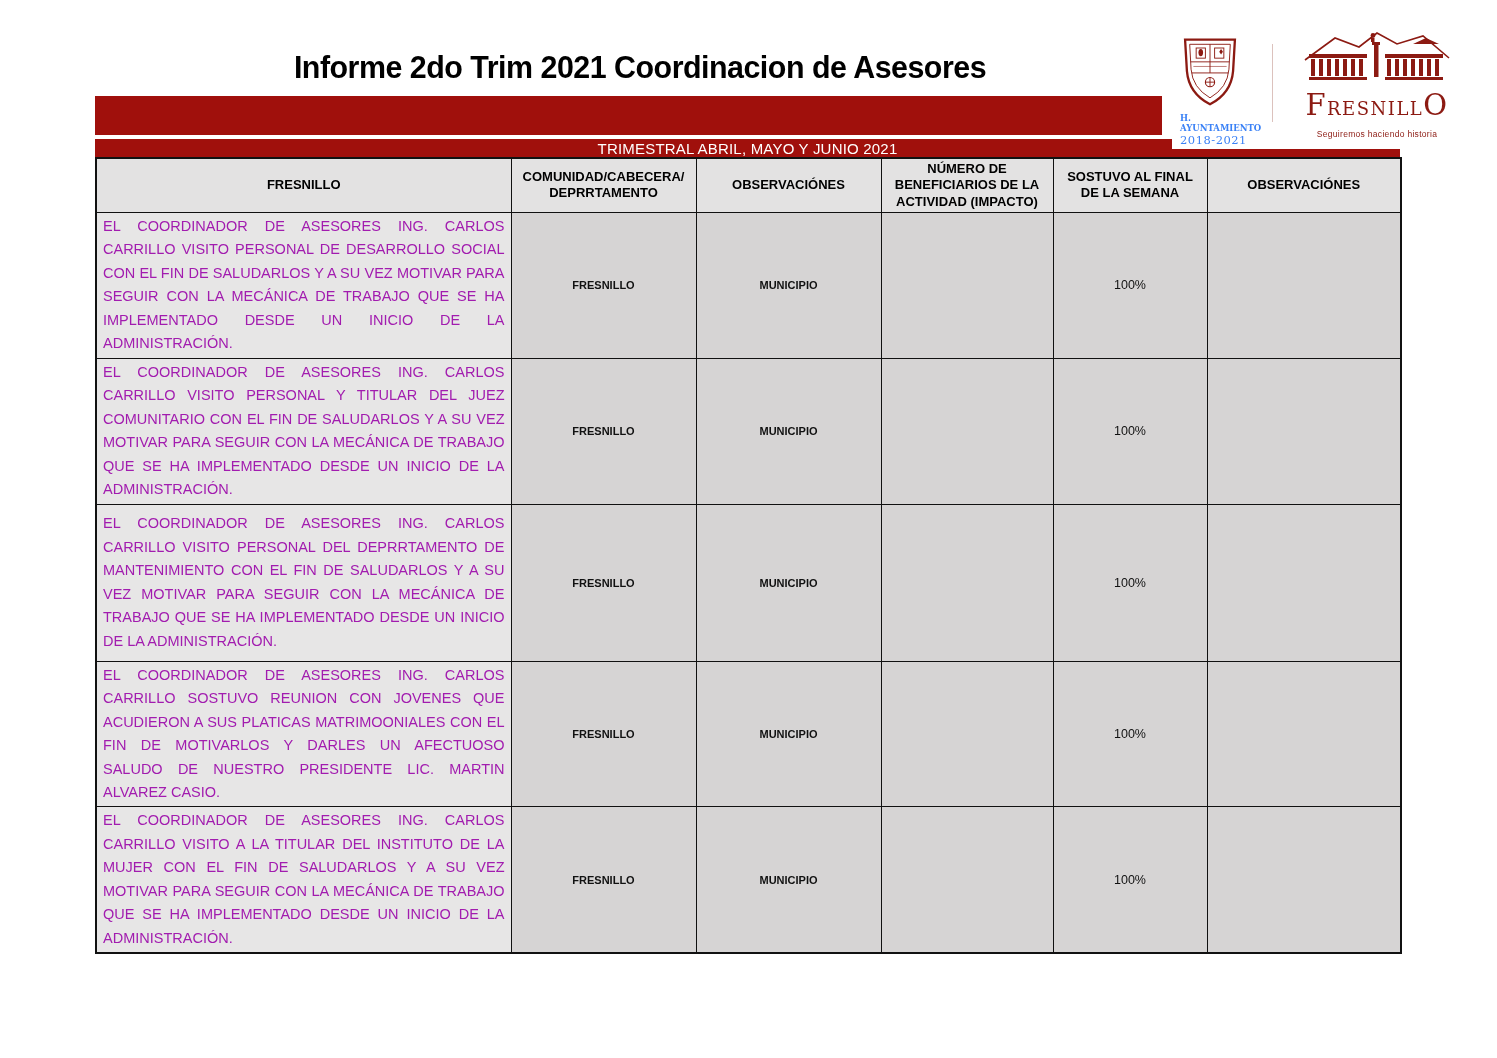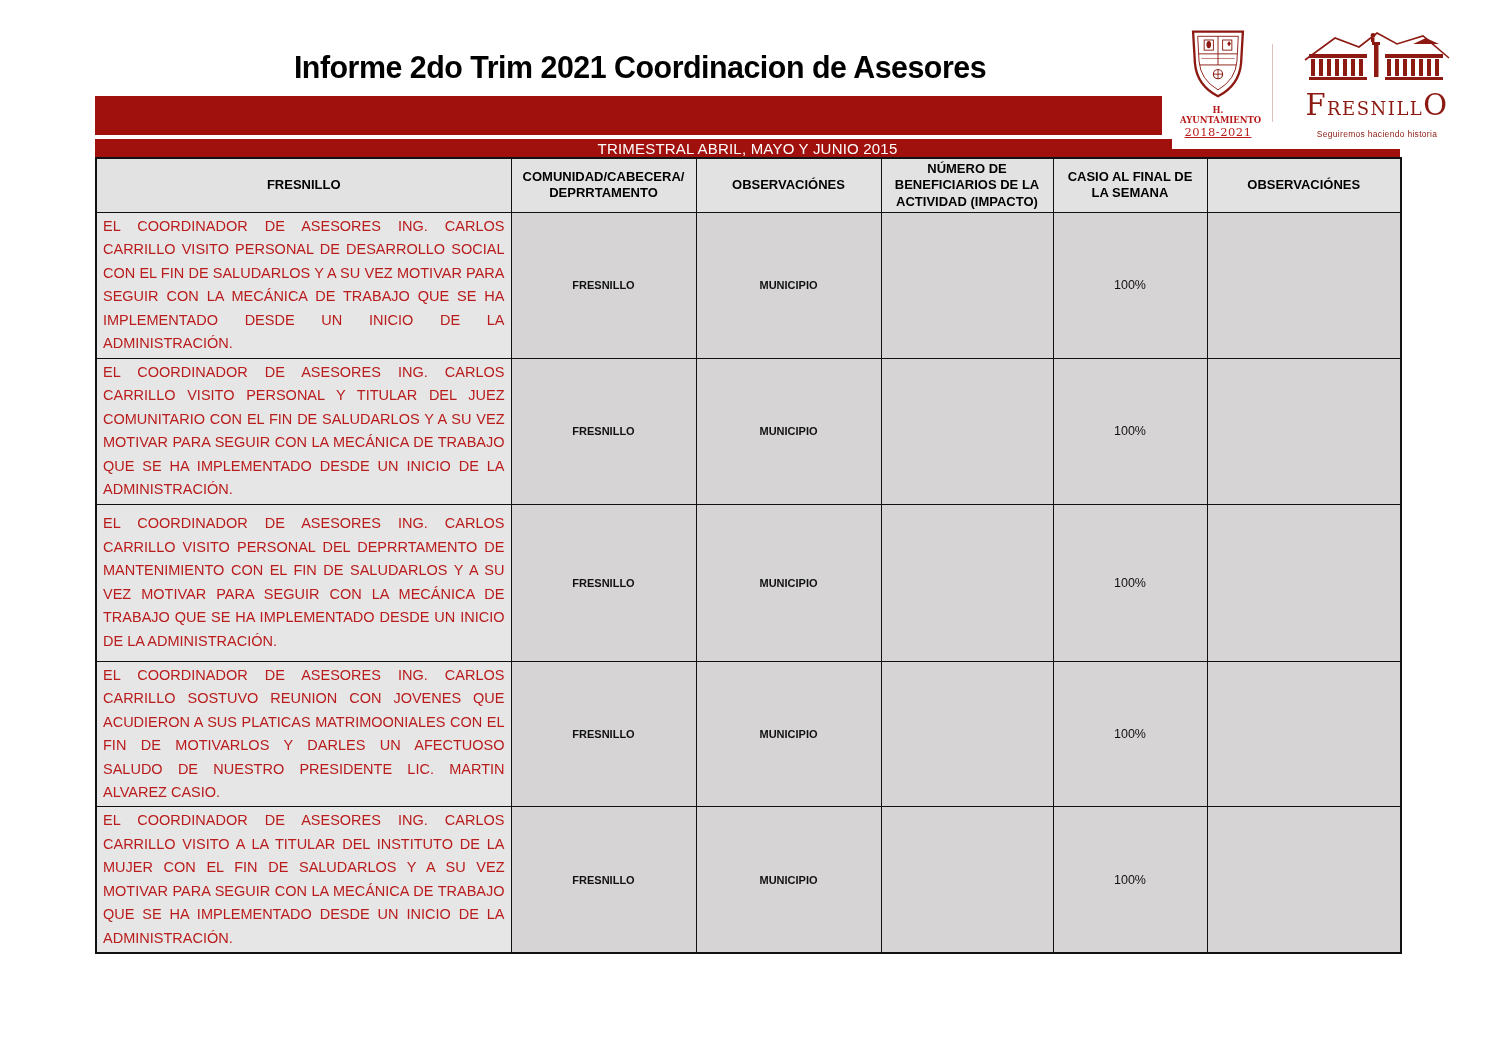--- a/index.html
+++ b/index.html
@@ -20,63 +20,63 @@
     color:#ffffff;font-weight:bold;font-size:19px;letter-spacing:0.3px;margin-top:31px;
   }
   .bar2-bg{position:absolute;left:95px;top:139px;width:1077px;height:18px;background:#A0100C;}
   .bar2-strip{position:absolute;left:1172px;top:149px;width:228px;height:8px;background:#A0100C;}
   .bar2-text{
     position:absolute;left:95px;top:139px;width:1305px;height:18px;
     display:flex;align-items:center;justify-content:center;
     color:#ffffff;font-size:15px;letter-spacing:0.2px;
   }
   
-  .crest{position:absolute;left:1180px;top:28px;width:76px;text-align:center;color:#b91c1c;}
+  .crest{position:absolute;left:1180px;top:36px;width:76px;text-align:left;color:#3b82f6;}
   .crest .cap1{font-family:"DejaVu Serif", serif;font-size:8.5px;font-weight:bold;margin-top:1px;}
-  .crest .cap2{font-family:"DejaVu Serif", serif;font-size:11.5px;letter-spacing:0.5px;text-decoration:underline;}
+  .crest .cap2{font-family:"DejaVu Serif", serif;font-size:11.5px;letter-spacing:0.5px;}
   .logo-divider{position:absolute;left:1272px;top:44px;width:1px;height:78px;background:#dcc2bd;}
   .fresnillo{position:absolute;left:1292px;top:30px;width:170px;text-align:center;color:#8C1A12;}
   .fresnillo .wordmark{font-family:"DejaVu Serif", serif;letter-spacing:1.5px;line-height:1;margin-top:1px;}
   .fresnillo .wm-big{font-size:29px;}
   .fresnillo .wm-mid{font-size:18px;}
   .fresnillo .tagline{font-size:8.5px;margin-top:9px;letter-spacing:0.3px;}
   
   table.report{
     position:absolute;left:95px;top:157px;width:1305px;
     border-collapse:collapse;table-layout:fixed;
     border:2.5px solid #111;
   }
   table.report th, table.report td{
     border:1.5px solid #111;vertical-align:middle;overflow:hidden;
   }
   table.report th{
     background:#E3E2E2;font-weight:bold;font-size:13px;line-height:1.25;
     text-align:center;padding:2px 6px;color:#000;
   }
   td.cell-activity{
-    background:#E7E6E6;font-size:14.5px;line-height:1.62;color:#b91c1c;
+    background:#E7E6E6;font-size:14.5px;line-height:1.62;color:#a21caf;
     text-align:justify;text-justify:inter-word;padding:2px 6px 2px 6px;
   }
   td.cell-mid{
     background:#D6D4D4;text-align:center;color:#111;
   }
   td.cell-mid.bold-sm{font-weight:bold;font-size:11px;}
   td.cell-mid.pct{font-size:12.5px;margin-top:18px;}
 </style>
 </head>
 <body>
 
 <div class="doc-title">Informe 2do Trim 2021 Coordinacion de Asesores</div>
 
 <div class="bar1-bg"></div>
 <div class="bar1-text">INFORME COORDINACIÓN DE ASESORES</div>
 
 <div class="bar2-bg"></div>
 <div class="bar2-strip"></div>
-<div class="bar2-text">TRIMESTRAL ABRIL, MAYO Y JUNIO 2015</div>
+<div class="bar2-text">TRIMESTRAL ABRIL, MAYO Y JUNIO 2021</div>
 
 <div class="crest">
   <svg width="60" height="72" viewBox="0 0 64 78">
     <path d="M5,4 L59,4 L57,38 Q55,62 32,74 Q9,62 7,38 Z" fill="#ffffff" stroke="#8C1A12" stroke-width="2.5"></path>
     <path d="M10,9 L54,9 L52.5,36 Q51,56 32,67 Q13,56 11.5,36 Z" fill="none" stroke="#8C1A12" stroke-width="1"></path>
     <line x1="32" y1="9" x2="32" y2="40" stroke="#8C1A12" stroke-width="1"></line>
     <line x1="11" y1="28" x2="53" y2="28" stroke="#8C1A12" stroke-width="1"></line>
     <line x1="12" y1="40" x2="52" y2="40" stroke="#8C1A12" stroke-width="1"></line>
     <rect x="17" y="13" width="10" height="11" fill="none" stroke="#8C1A12" stroke-width="1"></rect>
     <rect x="37" y="13" width="10" height="11" fill="none" stroke="#8C1A12" stroke-width="1"></rect>
@@ -131,21 +131,21 @@
     <col style="width:172px">
       <col style="width:154px">
       <col style="width:194px">
   </colgroup>
   <tbody>
       <tr style="height:53px">
     <th>FRESNILLO</th>
     <th>COMUNIDAD/CABECERA/ DEPRRTAMENTO</th>
     <th>OBSERVACIÓNES</th>
     <th>NÚMERO DE BENEFICIARIOS DE LA ACTIVIDAD (IMPACTO)</th>
-    <th>CASIO AL FINAL DE LA SEMANA</th>
+    <th>SOSTUVO AL FINAL DE LA SEMANA</th>
     <th>OBSERVACIÓNES</th>
   </tr>
   <tr style="height:140px">
     <td class="cell-activity">EL COORDINADOR DE ASESORES ING. CARLOS CARRILLO VISITO PERSONAL DE DESARROLLO SOCIAL CON EL FIN DE SALUDARLOS Y A SU VEZ MOTIVAR PARA SEGUIR CON LA MECÁNICA DE TRABAJO QUE SE HA IMPLEMENTADO DESDE UN INICIO DE LA ADMINISTRACIÓN.</td>
     <td class="cell-mid bold-sm">FRESNILLO</td>
     <td class="cell-mid bold-sm">MUNICIPIO</td>
     <td class="cell-mid"></td>
     <td class="cell-mid pct">100%</td>
     <td class="cell-mid"></td>
   </tr>

